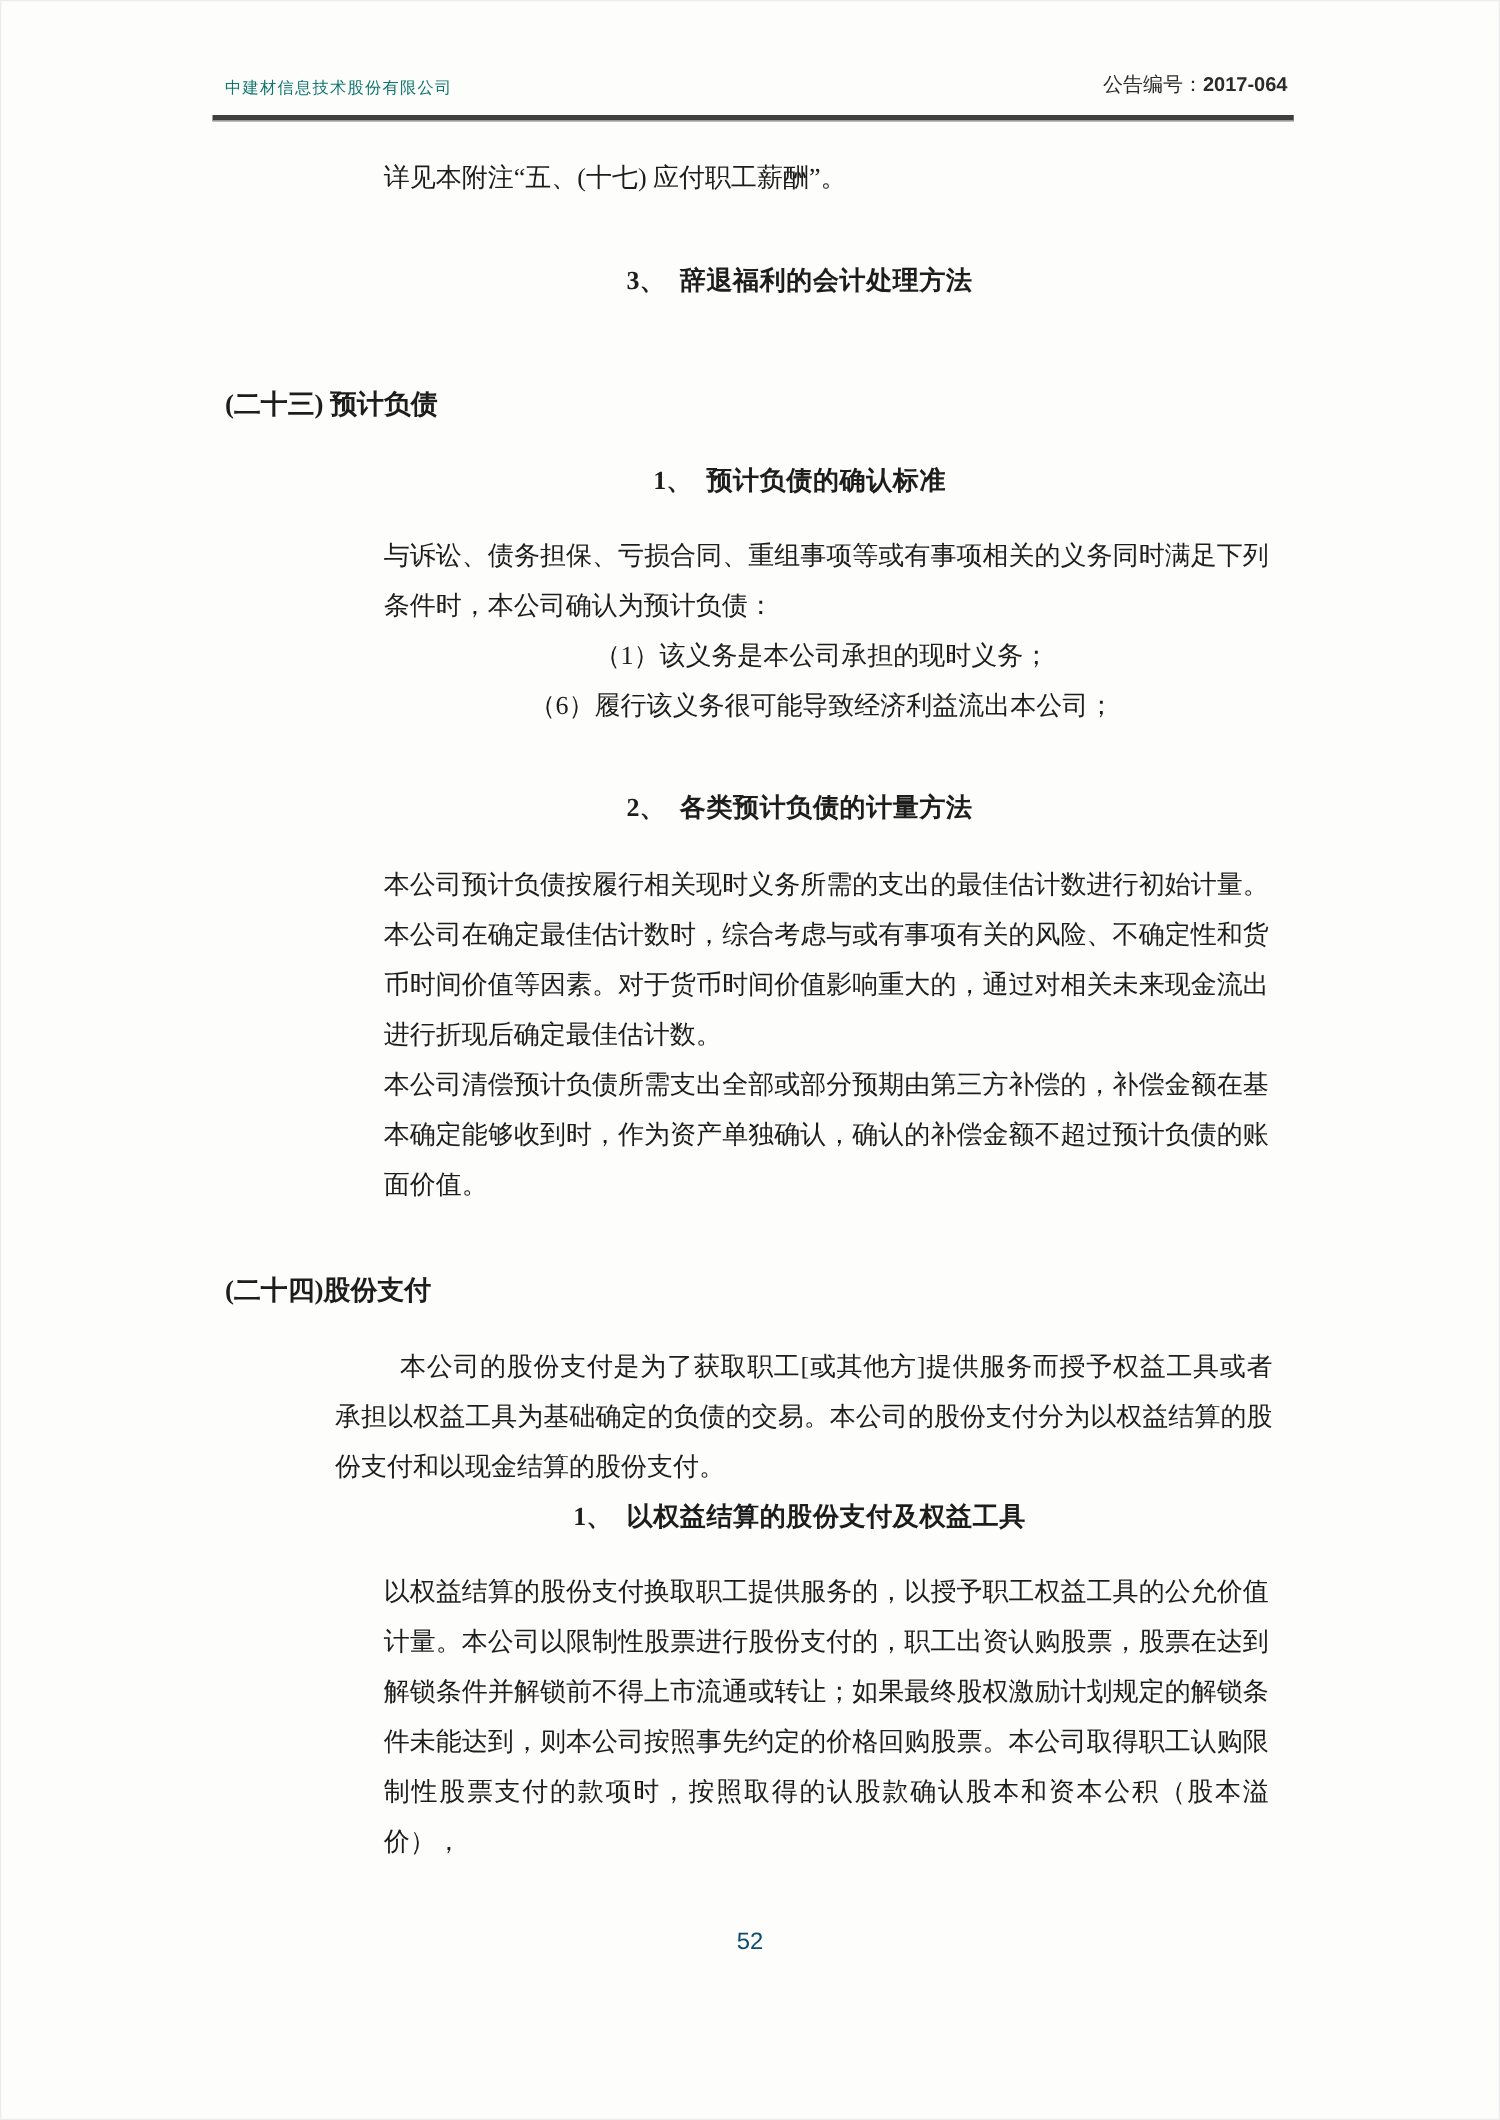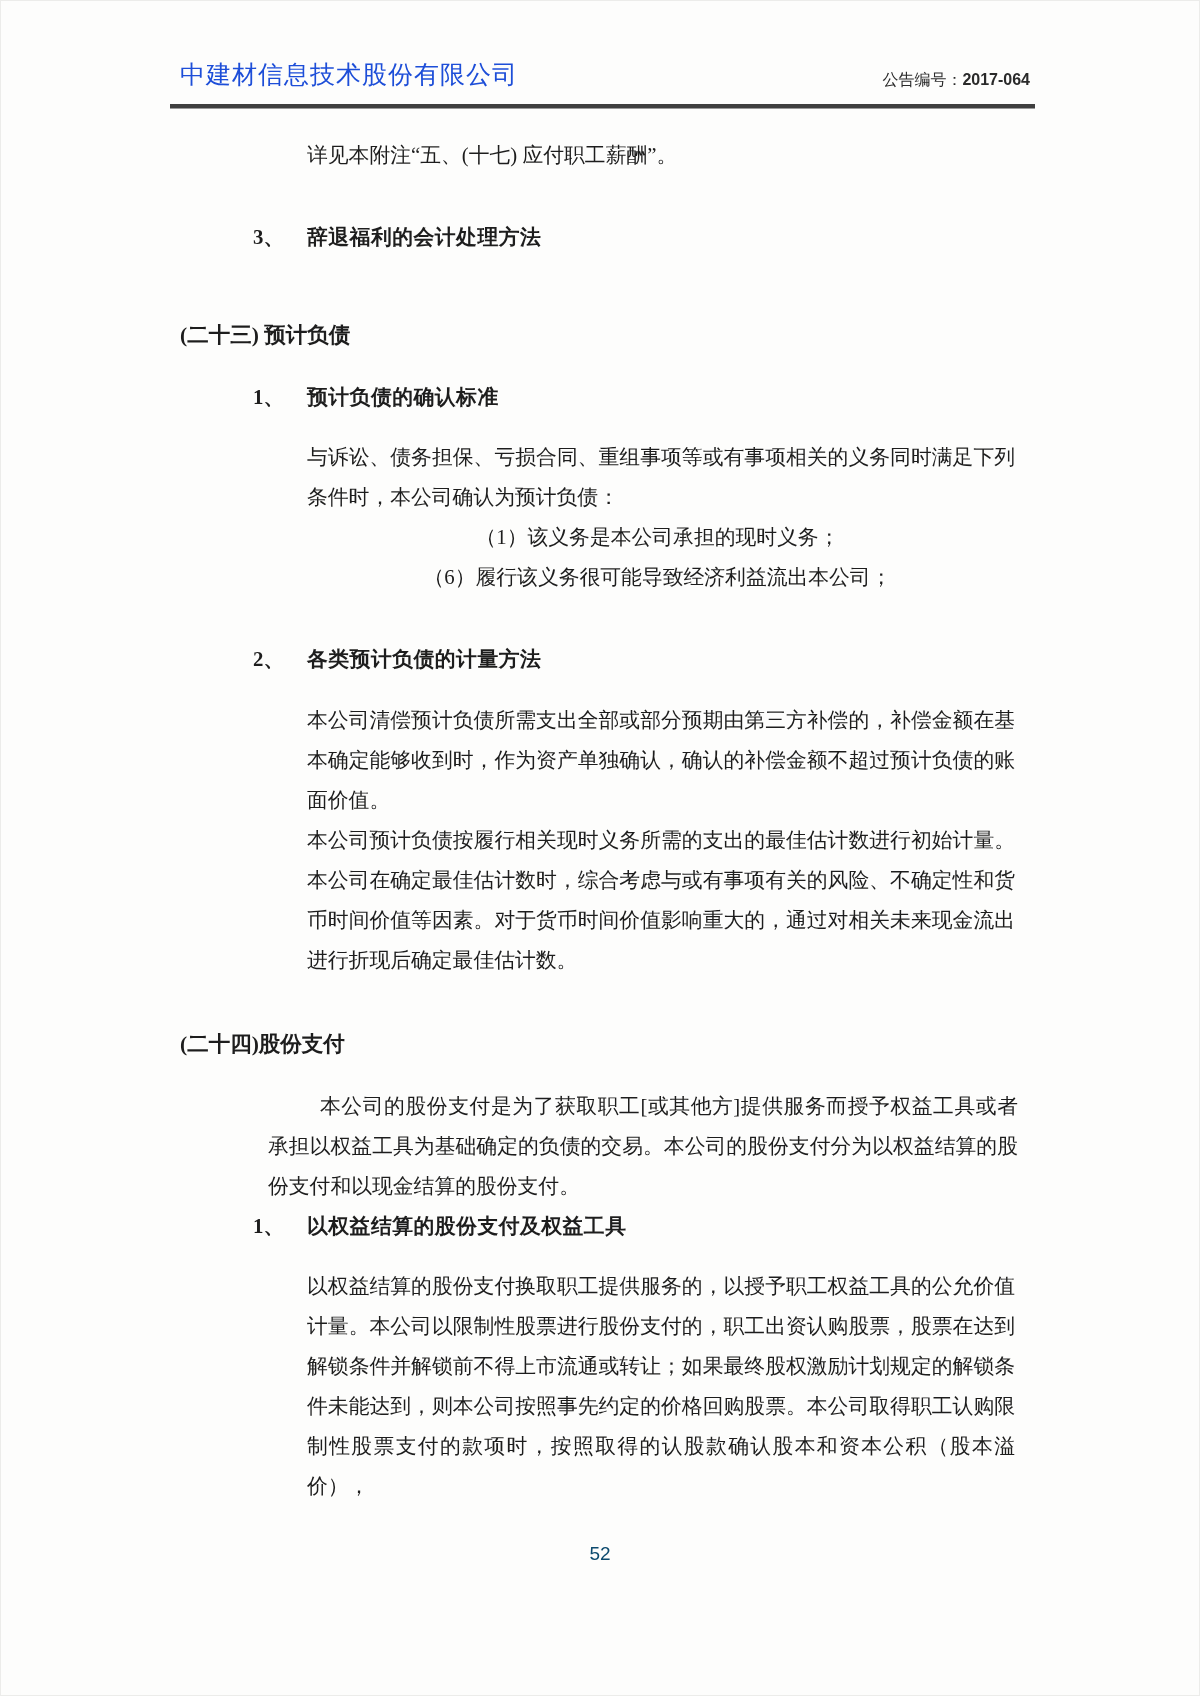--- a/index.html
+++ b/index.html
@@ -15,23 +15,23 @@
     overflow: hidden;
   }
   
   .header-row {
     display: flex;
     justify-content: space-between;
     align-items: flex-end;
     padding: 58px 170px 0 180px;
   }
   .company {
-    font-size: 25px;
+    font-size: 13px;
     letter-spacing: 1px;
-    color: #1d4ed8;
+    color: #0f766e;
   }
   .notice {
     font-size: 16px;
     color: #2a2a2a;
     white-space: nowrap;
   }
   .notice .num {
     font-family: "Liberation Sans", "DejaVu Sans", sans-serif;
     font-weight: 600;
   }
@@ -49,21 +49,21 @@
     line-height: 40px;
     text-align: justify;
     text-justify: inter-ideograph;
     color: #1d1d1d;
   }
   .note-para   { margin: 26px 0 0 137px; width: 708px; }
   .num-heading {
     margin-top: 42px;
     margin-left: 83px;
     font-weight: 700;
-    text-align: left;
+    text-align: center;
     white-space: nowrap;
   }
   .num-heading .hnum {
     display: inline-block;
     width: 54px;
     font-family: "Liberation Serif", "DejaVu Serif", serif;
   }
   .num-heading .htitle {
     font-family: "Liberation Sans", "DejaVu Sans", sans-serif;
     letter-spacing: 0.5px;
@@ -116,22 +116,22 @@
     <p class="num-heading"><span class="hnum">3、</span><span class="htitle">辞退福利的会计处理方法</span></p>
 
     <p class="sec-heading">(二十三) 预计负债</p>
 
     <p class="num-heading sub-heading-1"><span class="hnum">1、</span><span class="htitle">预计负债的确认标准</span></p>
     <p class="para">与诉讼、债务担保、亏损合同、重组事项等或有事项相关的义务同时满足下列条件时，本公司确认为预计负债：</p>
     <p class="list-item">（1）该义务是本公司承担的现时义务；</p>
     <p class="list-item">（6）履行该义务很可能导致经济利益流出本公司；</p>
 
     <p class="num-heading sub-heading-2"><span class="hnum">2、</span><span class="htitle">各类预计负债的计量方法</span></p>
+    <p class="para">本公司预计负债按履行相关现时义务所需的支出的最佳估计数进行初始计量。本公司在确定最佳估计数时，综合考虑与或有事项有关的风险、不确定性和货币时间价值等因素。对于货币时间价值影响重大的，通过对相关未来现金流出进行折现后确定最佳估计数。</p>
     <p class="para">本公司清偿预计负债所需支出全部或部分预期由第三方补偿的，补偿金额在基本确定能够收到时，作为资产单独确认，确认的补偿金额不超过预计负债的账面价值。</p>
-    <p class="para">本公司预计负债按履行相关现时义务所需的支出的最佳估计数进行初始计量。本公司在确定最佳估计数时，综合考虑与或有事项有关的风险、不确定性和货币时间价值等因素。对于货币时间价值影响重大的，通过对相关未来现金流出进行折现后确定最佳估计数。</p>
 
     <p class="sec-heading sec-heading-24">(二十四)股份支付</p>
     <p class="para-24">本公司的股份支付是为了获取职工[或其他方]提供服务而授予权益工具或者承担以权益工具为基础确定的负债的交易。本公司的股份支付分为以权益结算的股份支付和以现金结算的股份支付。</p>
 
     <p class="num-heading sub-heading-24"><span class="hnum">1、</span><span class="htitle">以权益结算的股份支付及权益工具</span></p>
     <p class="para">以权益结算的股份支付换取职工提供服务的，以授予职工权益工具的公允价值计量。本公司以限制性股票进行股份支付的，职工出资认购股票，股票在达到解锁条件并解锁前不得上市流通或转让；如果最终股权激励计划规定的解锁条件未能达到，则本公司按照事先约定的价格回购股票。本公司取得职工认购限制性股票支付的款项时，按照取得的认股款确认股本和资本公积（股本溢价），</p>
 
   </div>
 
   <div class="page-num">52</div>

